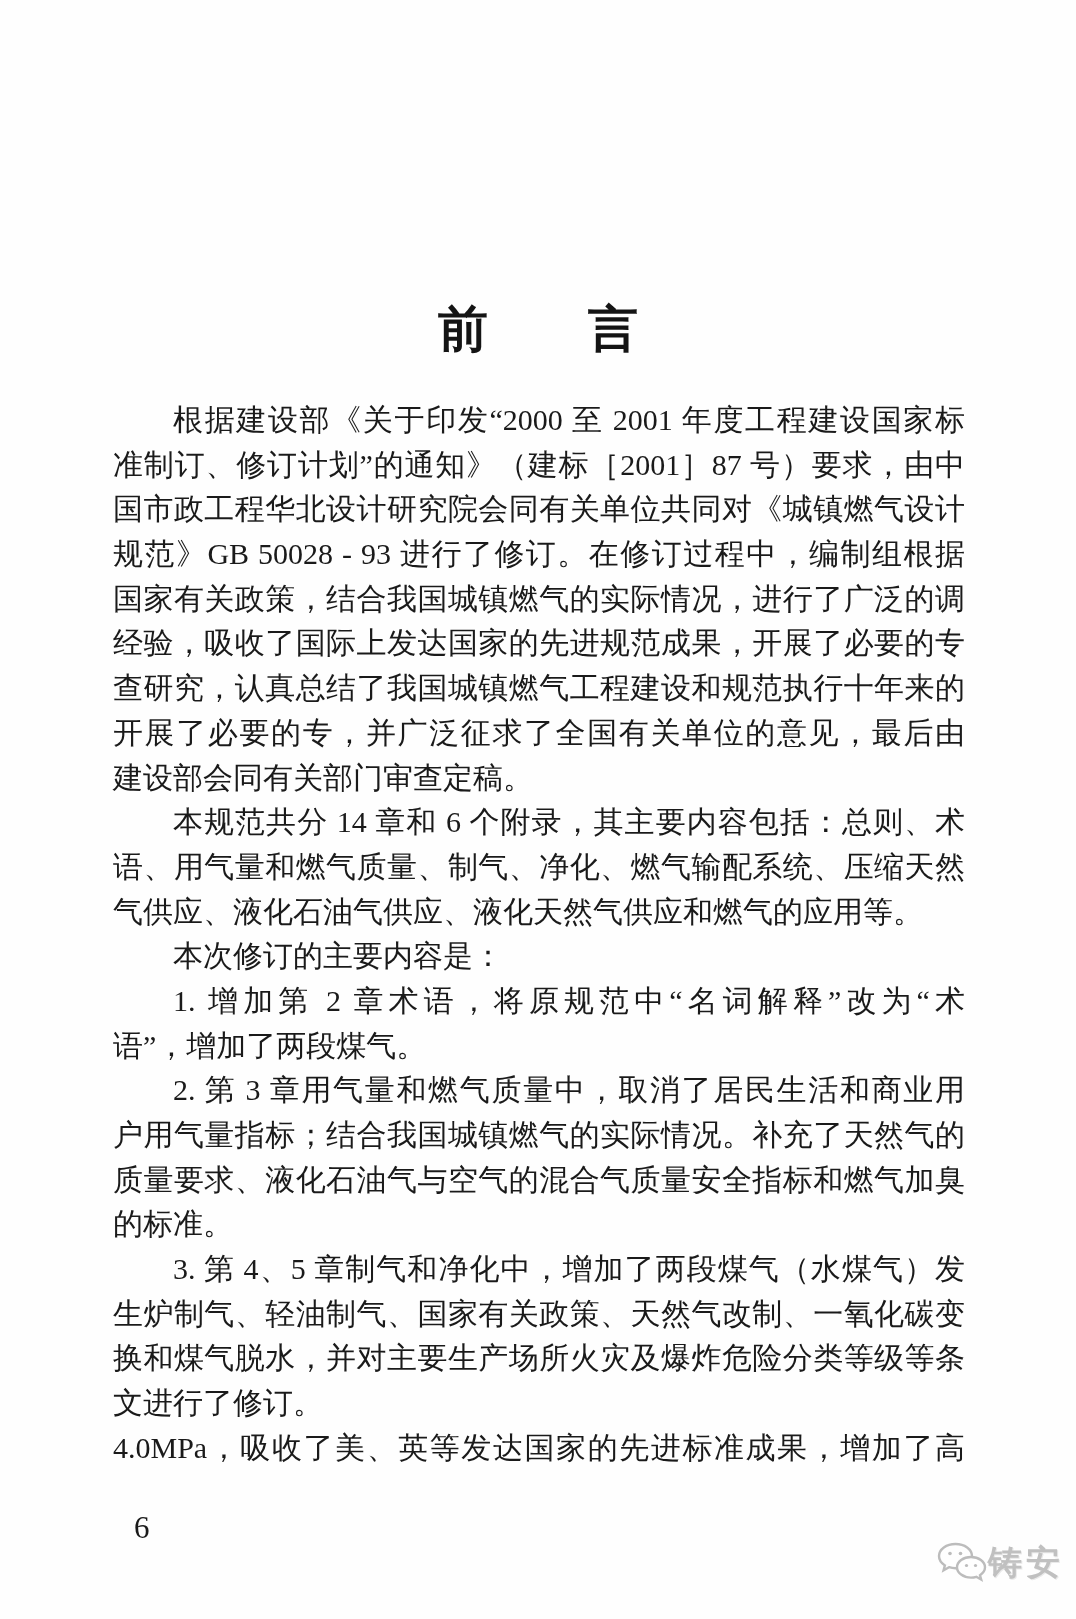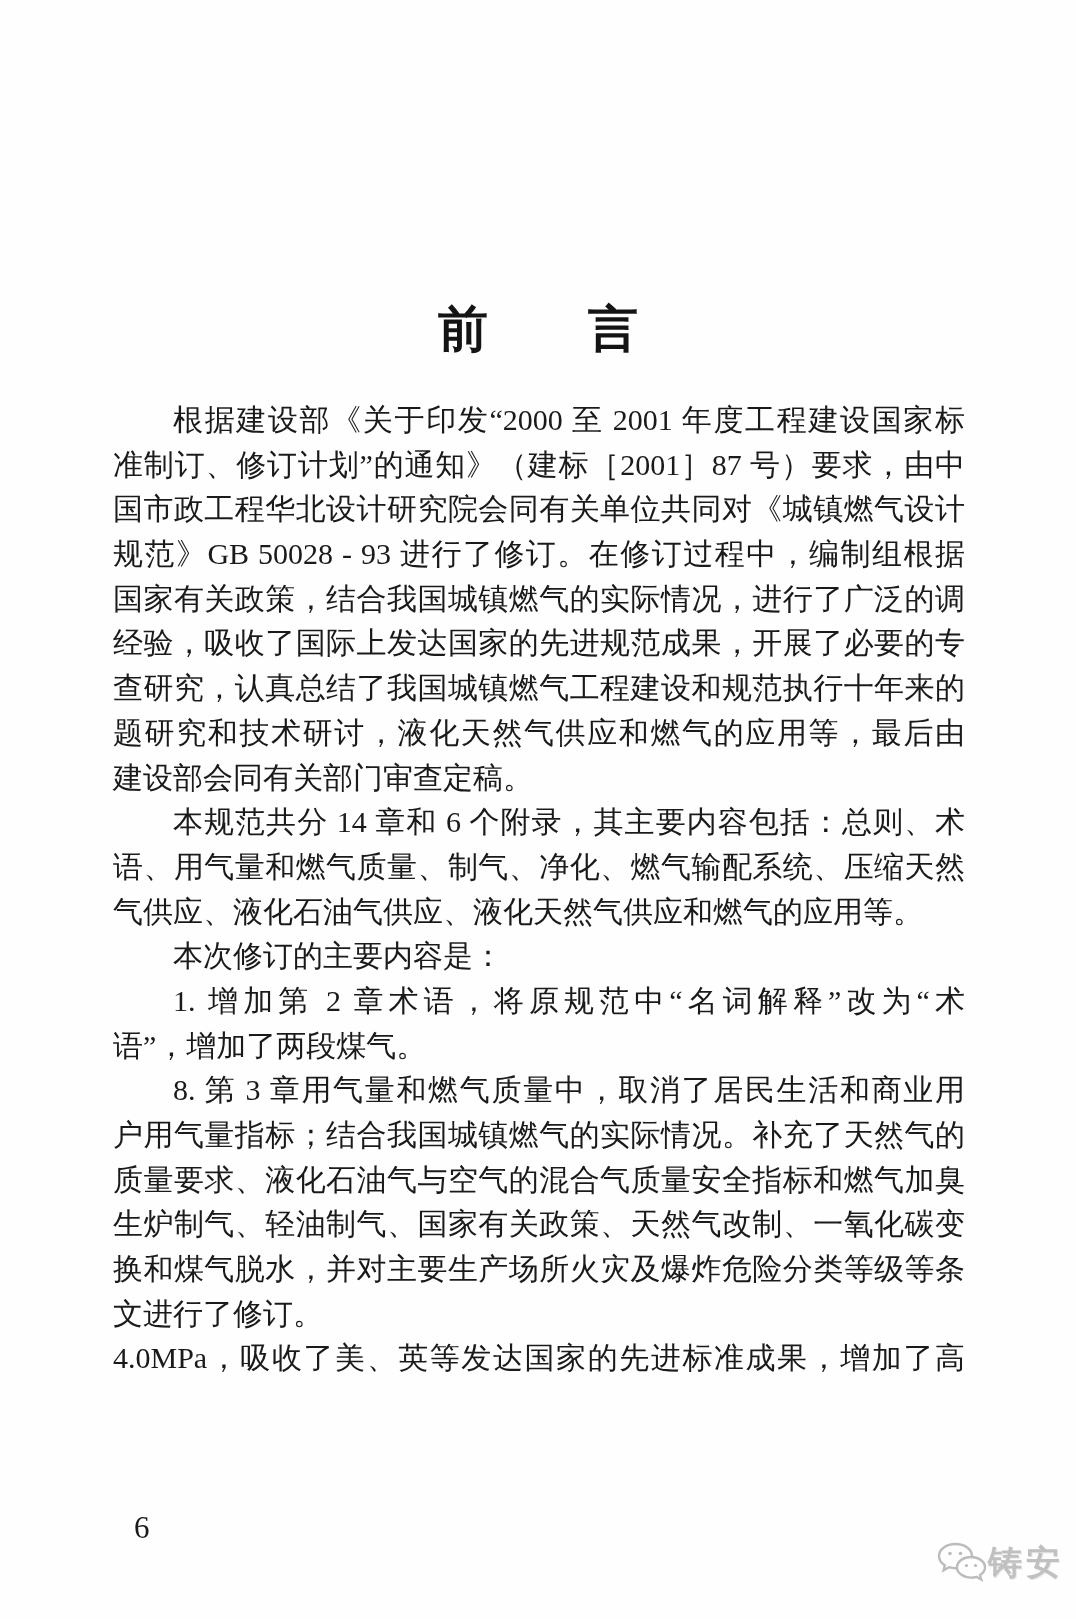--- a/index.html
+++ b/index.html
@@ -79,31 +79,33 @@
   </div>
 
   <div class="body-text" id="body-text">
       <div class="line indent fill">根据建设部《关于印发“2000 至 2001 年度工程建设国家标</div>
       <div class="line fill">准制订、修订计划”的通知》（建标［2001］87 号）要求，由中</div>
       <div class="line fill">国市政工程华北设计研究院会同有关单位共同对《城镇燃气设计</div>
       <div class="line fill">规范》GB 50028 - 93 进行了修订。在修订过程中，编制组根据</div>
       <div class="line fill">国家有关政策，结合我国城镇燃气的实际情况，进行了广泛的调</div>
       <div class="line fill">经验，吸收了国际上发达国家的先进规范成果，开展了必要的专</div>
       <div class="line fill">查研究，认真总结了我国城镇燃气工程建设和规范执行十年来的</div>
-      <div class="line fill">题研究和技术研讨，液化天然气供应和燃气的应用等，最后由</div>
+      <div class="line fill">开展了必要的专，并广泛征求了全国有关单位的意见，最后由</div>
       <div class="line">建设部会同有关部门审查定稿。</div>
       <div class="line indent fill">本规范共分 14 章和 6 个附录，其主要内容包括：总则、术</div>
       <div class="line fill">语、用气量和燃气质量、制气、净化、燃气输配系统、压缩天然</div>
       <div class="line">气供应、液化石油气供应、液化天然气供应和燃气的应用等。</div>
       <div class="line indent">本次修订的主要内容是：</div>
       <div class="line indent fill">1. 增加第 2 章术语，将原规范中“名词解释”改为“术</div>
       <div class="line">语”，增加了两段煤气。</div>
-      <div class="line indent fill">8. 第 3 章用气量和燃气质量中，取消了居民生活和商业用</div>
+      <div class="line indent fill">2. 第 3 章用气量和燃气质量中，取消了居民生活和商业用</div>
       <div class="line fill">户用气量指标；结合我国城镇燃气的实际情况。补充了天然气的</div>
       <div class="line fill">质量要求、液化石油气与空气的混合气质量安全指标和燃气加臭</div>
+      <div class="line">的标准。</div>
+      <div class="line indent fill">3. 第 4、5 章制气和净化中，增加了两段煤气（水煤气）发</div>
       <div class="line fill">生炉制气、轻油制气、国家有关政策、天然气改制、一氧化碳变</div>
       <div class="line fill">换和煤气脱水，并对主要生产场所火灾及爆炸危险分类等级等条</div>
       <div class="line">文进行了修订。</div>
       <div class="line fill">4.0MPa，吸收了美、英等发达国家的先进标准成果，增加了高</div>
     </div>
 
   <div class="page-number">6</div>
 
   <div class="watermark">
     <span>

